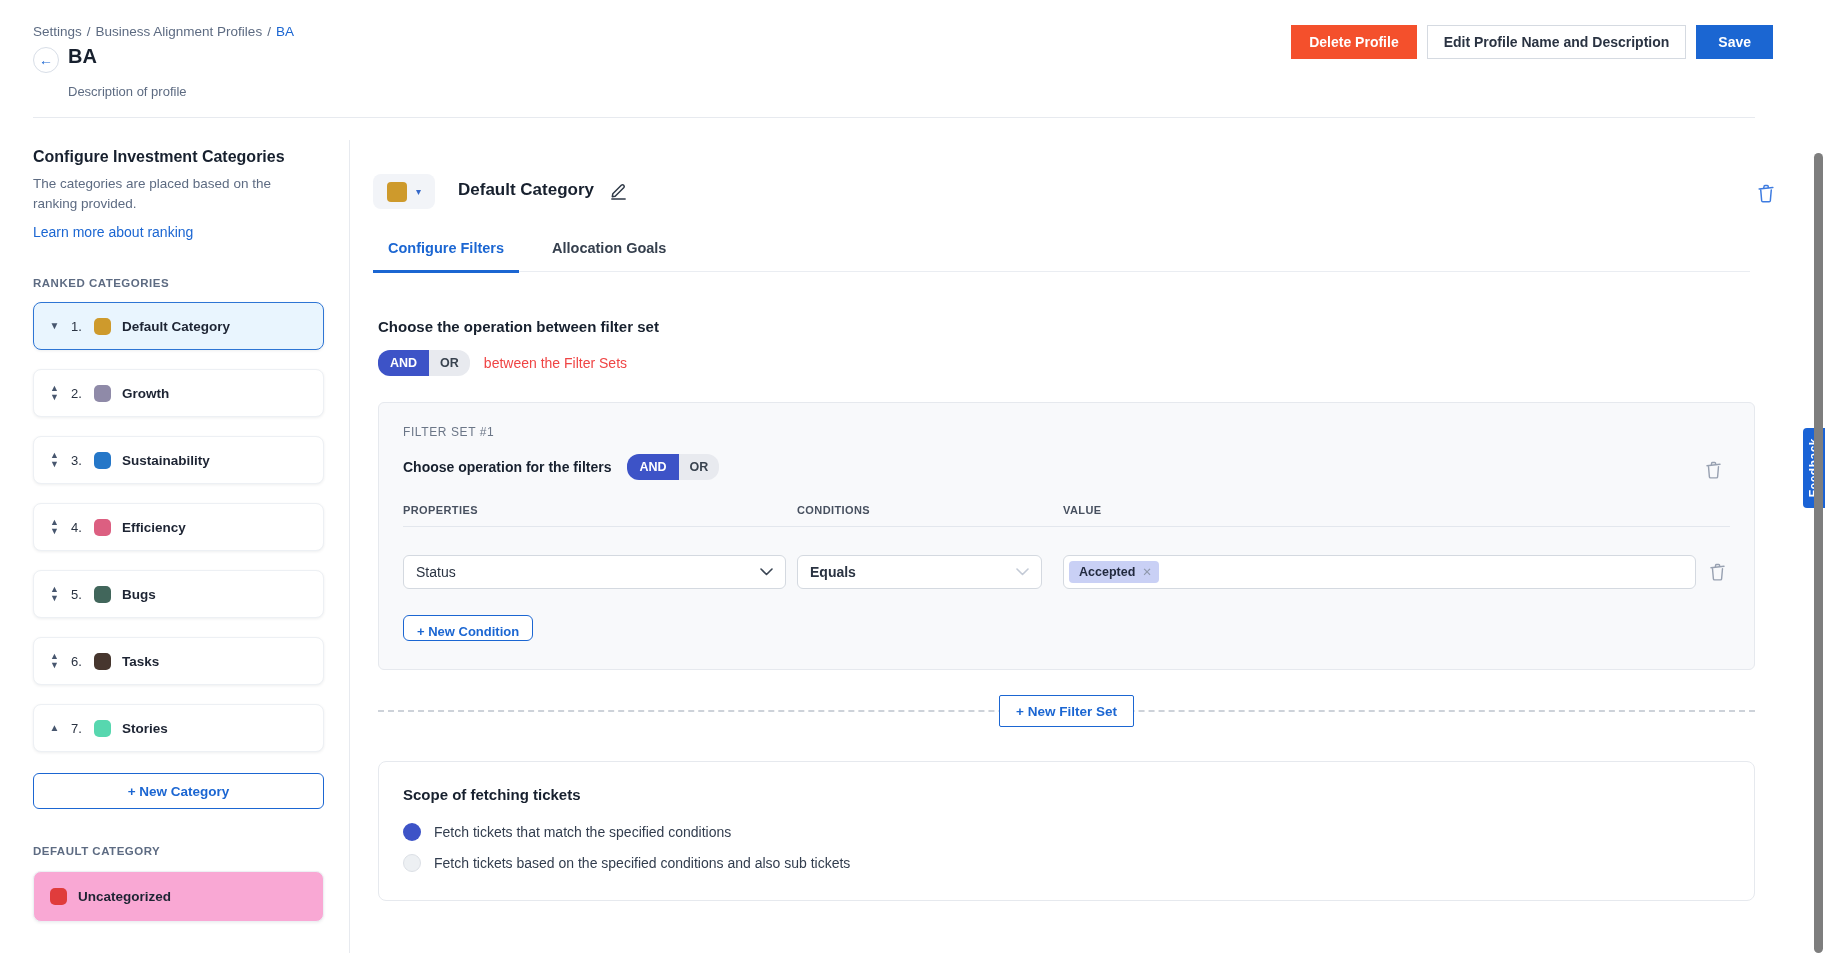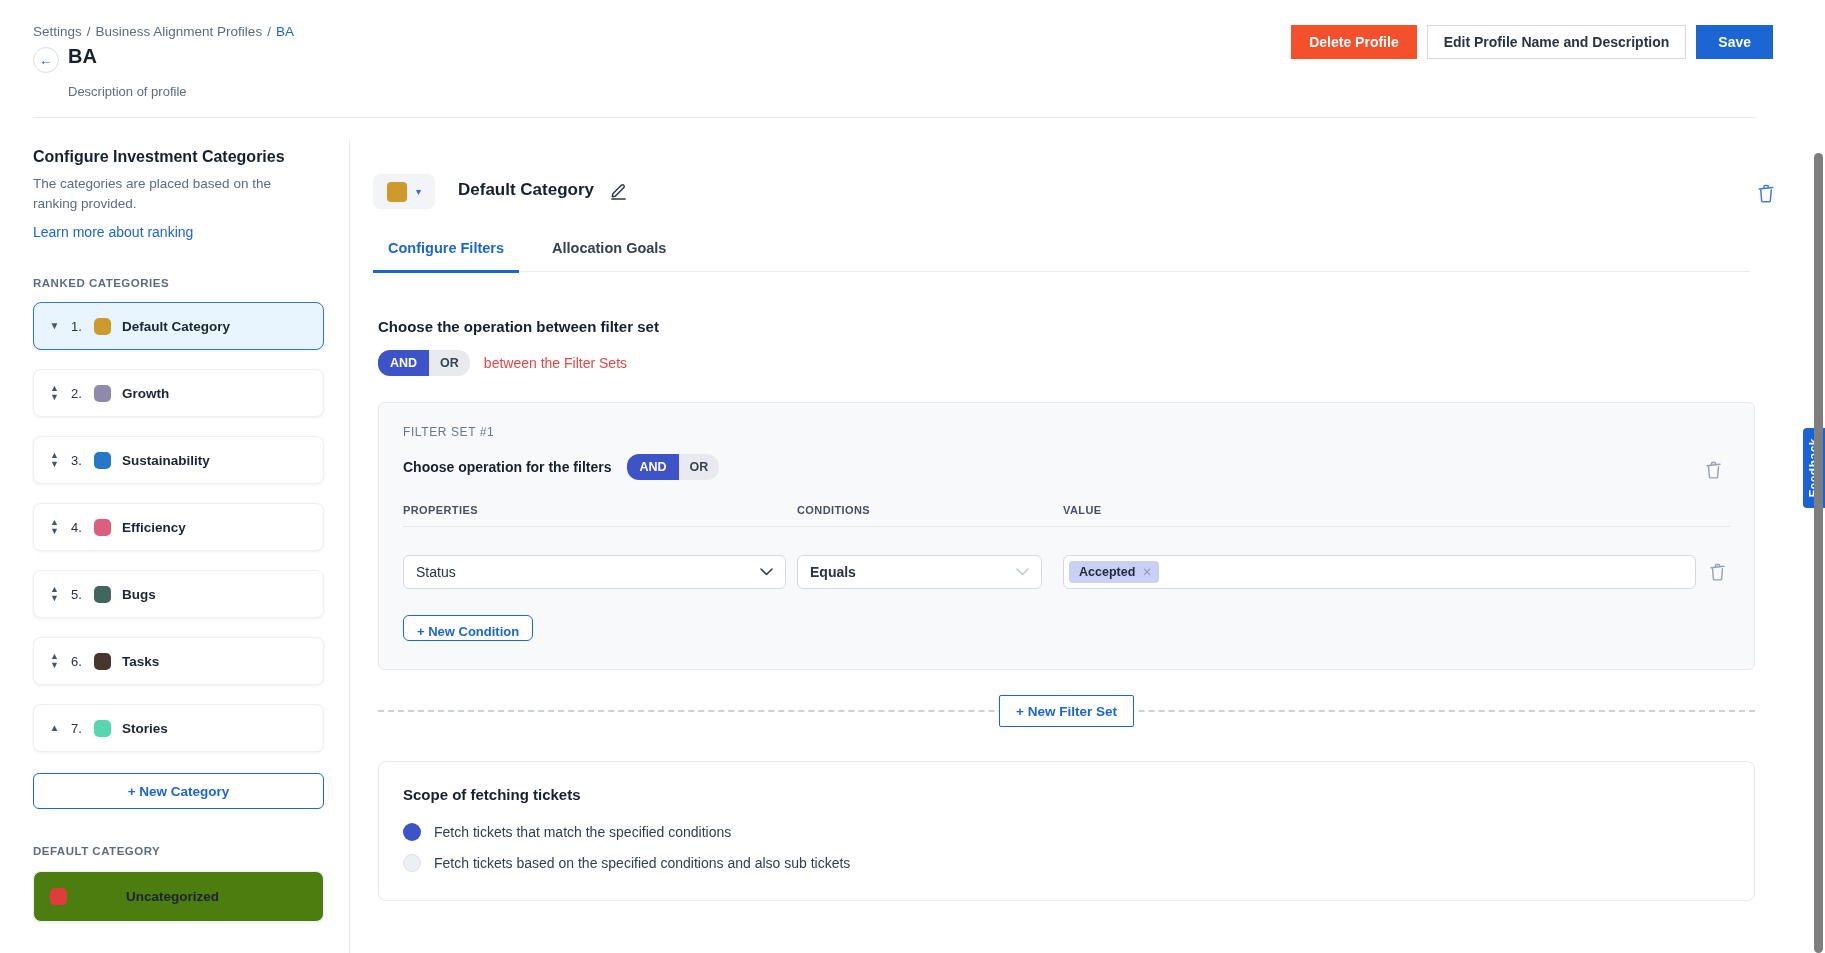--- a/index.html
+++ b/index.html
@@ -39,22 +39,22 @@
   .category-item.selected { background:var(--selected_item_bg); border:1.5px solid var(--selected_item_border); }
   .reorder { width:15px; display:flex; flex-direction:column; align-items:center; gap:0;
     color:#47566E; font-size:9px; line-height:1.05; margin-right:9px; user-select:none; }
   .reorder .one { font-size:10px; }
   .rank { font-size:13px; color:#2A3342; margin-right:7px; min-width:16px; }
   .dot { width:17px; height:17px; border-radius:5px; margin-right:11px; flex:none; }
   .cat-name { font-size:13.5px; font-weight:bold; color:#1D2433; }
   .new-category-btn { margin-top:21px; width:100%; height:36px; background:#fff;
     border:1px solid var(--accent_blue); border-radius:6px; color:var(--accent_blue);
     font-size:13.5px; font-weight:bold; cursor:pointer; }
-  .uncat-item { margin-top:14px; height:51px; background:#4d7c0f; border:1px solid #EDF0F4; border-radius:8px;
-    box-shadow:0 1px 3px rgba(16,24,40,0.07); display:flex; align-items:center; padding:0 16px; box-sizing:border-box;gap:48px; }
+  .uncat-item { margin-top:14px; height:51px; background:#f9a8d4; border:1px solid #EDF0F4; border-radius:8px;
+    box-shadow:0 1px 3px rgba(16,24,40,0.07); display:flex; align-items:center; padding:0 16px; box-sizing:border-box; }
 
   .divider-vertical { position:absolute; left:349px; top:140px; bottom:0; width:1px; background:#E7EAEF; }
 
   
   .main { position:absolute; left:373px; top:118px; width:1412px; }
   .swatch-btn { position:absolute; left:0; top:56px; width:62px; height:35px; background:#F2F4F8;
     border:none; border-radius:8px; display:flex; align-items:center; justify-content:center; gap:9px; cursor:pointer; }
   .swatch-square { width:20px; height:20px; border-radius:4px; }
   .swatch-caret { color:#3568C9; font-size:10px; line-height:1; }
   .cat-title-row { position:absolute; left:85px; top:62px; display:flex; align-items:center; gap:15px; }

